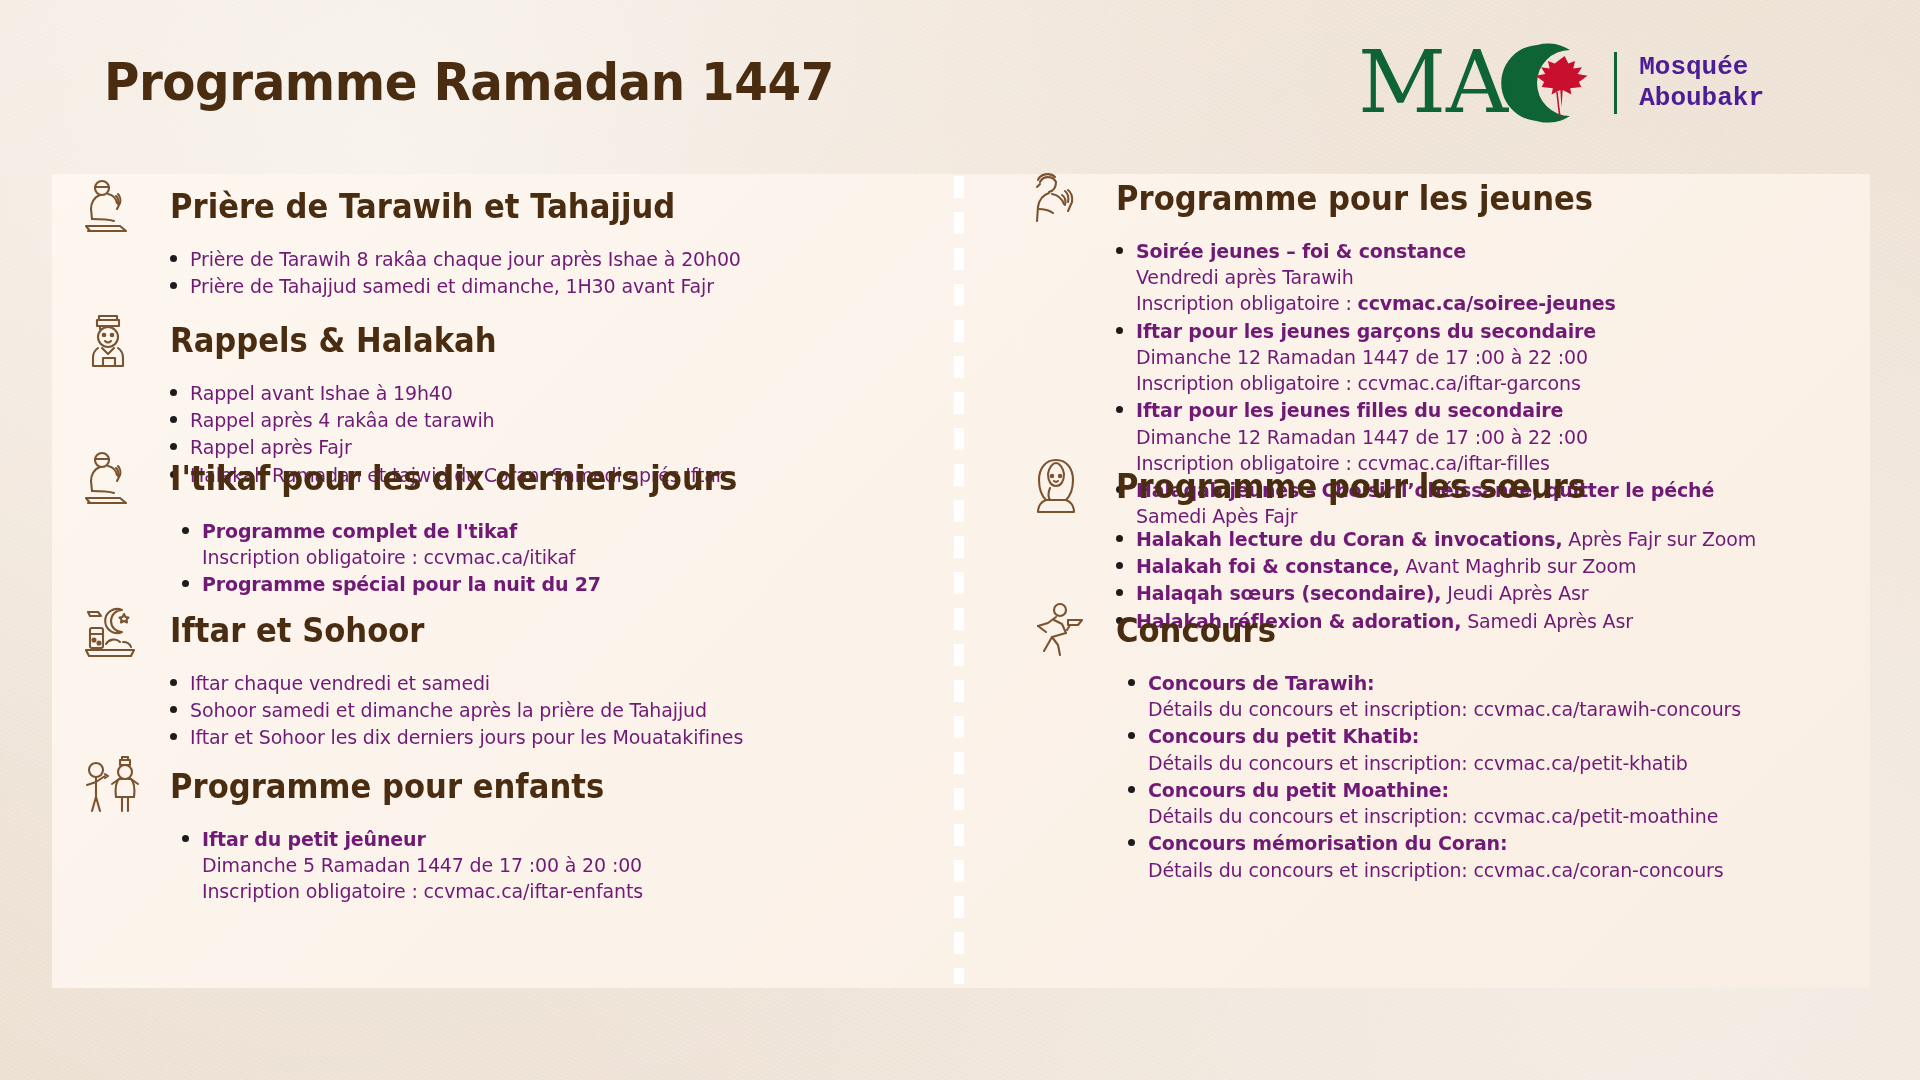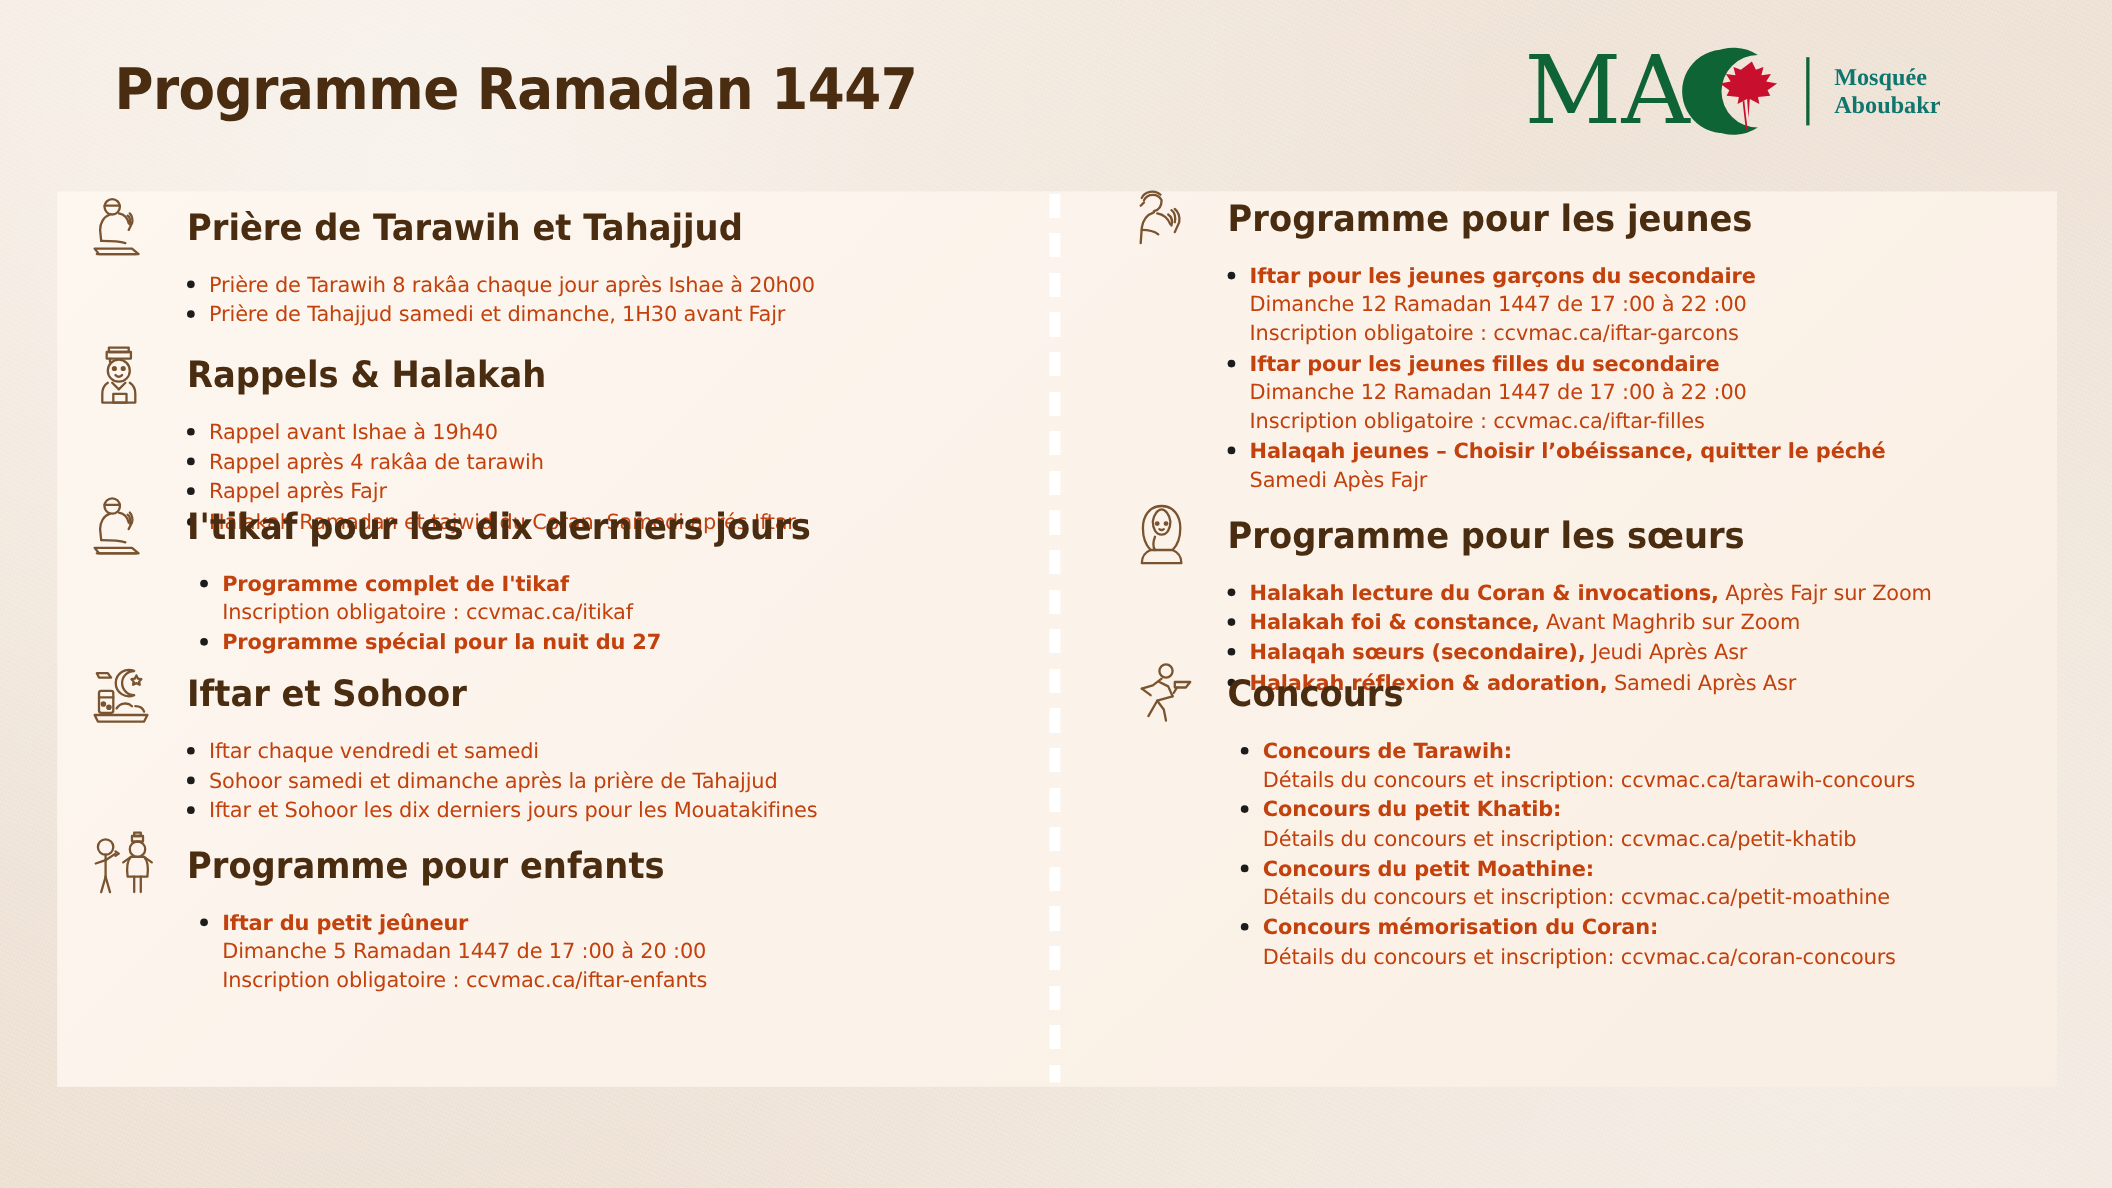--- a/index.html
+++ b/index.html
@@ -27,22 +27,22 @@
     font-size:52px;font-weight:800;letter-spacing:-.5px;
     color:#4a2d11;
     font-family:"DejaVu Sans","Liberation Sans",sans-serif;
     transform:scaleX(.93);transform-origin:left center;
     white-space:nowrap;
   }
   .logo{position:absolute;right:52px;top:40px;display:flex;align-items:center;gap:0px;height:86px;}
   .logo-mark{position:relative;width:250px;height:86px;text-decoration:underline;}
   .logo-sep{width:3px;height:62px;background:#0f6436;margin:0 22px 0 6px;}
   .logo-text{
-    color:#0f766e;font-size:22px;font-weight:700;line-height:1.18;
-    font-family:Liberation Serif, serif;
+    color:#4c1d95;font-size:26px;font-weight:700;line-height:1.18;
+    font-family:Liberation Mono, monospace;
     white-space:nowrap;
   }
 
   
   .card{
     position:absolute;left:52px;top:174px;width:1818px;height:814px;
     background:linear-gradient(135deg,#fdf7f0 0%,#fbf2e9 55%,#f9eee3 100%);
   }
   .divider{
     position:absolute;left:954px;top:176px;width:10px;height:808px;
@@ -63,21 +63,21 @@
     transform:scaleX(.93);transform-origin:left center;
     white-space:nowrap;line-height:1;
   }
 
   ul.bullets{
     list-style:none;margin:8px 0 0 0;padding:0 0 0 112px;
   }
   ul.bullets.deep{padding-left:124px;}
   ul.bullets li{
     position:relative;
-    font-size:19px;color:#c2410c;line-height:1.38;
+    font-size:19px;color:#701a75;line-height:1.38;
     margin-bottom:1px;
     font-family:"DejaVu Sans","Liberation Sans",sans-serif;
     letter-spacing:-.15px;
   }
   ul.bullets li::before{
     content:"";position:absolute;left:-20px;top:9px;
     width:7px;height:7px;border-radius:50%;background:#1c1c1c;
   }
   .b{font-weight:700;}
   .sub{display:block;font-weight:400;}
@@ -261,20 +261,21 @@
         <path d="M28 28c6 1 10 5 12 10"></path>
         <path d="M44 24c3 2 5 7 4 12l-4 9"></path>
         <path d="M41 25c3 2 4 7 3 11"></path>
         <path d="M38 29c3 2 4 6 3 10"></path>
         <path d="M14 43c6 0 11 1 15 4"></path>
             </g>
           </svg>
       <div class="sec-title ">Programme pour les jeunes</div>
     </div>
     <ul class="bullets ">
+          <li><span class="b">Soirée jeunes – foi &amp; constance</span><span class="sub">Vendredi après Tarawih</span><span class="sub">Inscription obligatoire : <span class="b">ccvmac.ca/soiree-jeunes</span></span></li>
           <li><span class="b">Iftar pour les jeunes garçons du secondaire</span><span class="sub">Dimanche 12 Ramadan 1447 de 17 :00 à 22 :00</span><span class="sub">Inscription obligatoire : ccvmac.ca/iftar-garcons</span></li>
           <li><span class="b">Iftar pour les jeunes filles du secondaire</span><span class="sub">Dimanche 12 Ramadan 1447 de 17 :00 à 22 :00</span><span class="sub">Inscription obligatoire : ccvmac.ca/iftar-filles</span></li>
           <li><span class="b">Halaqah jeunes – Choisir l’obéissance, quitter le péché</span><span class="sub">Samedi Apès Fajr</span></li>
         </ul>
   </div>
     </div>
     <div style="position:absolute;left:24px;top:280px;width:840px;">
       <div class="section">
     <div class="sec-head">
       <svg class="sec-icon" viewBox="0 0 64 64">

